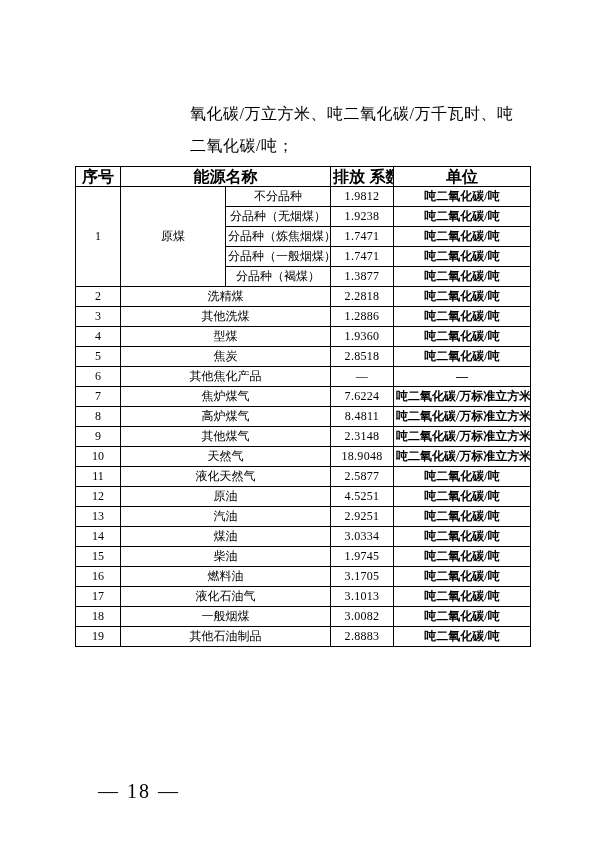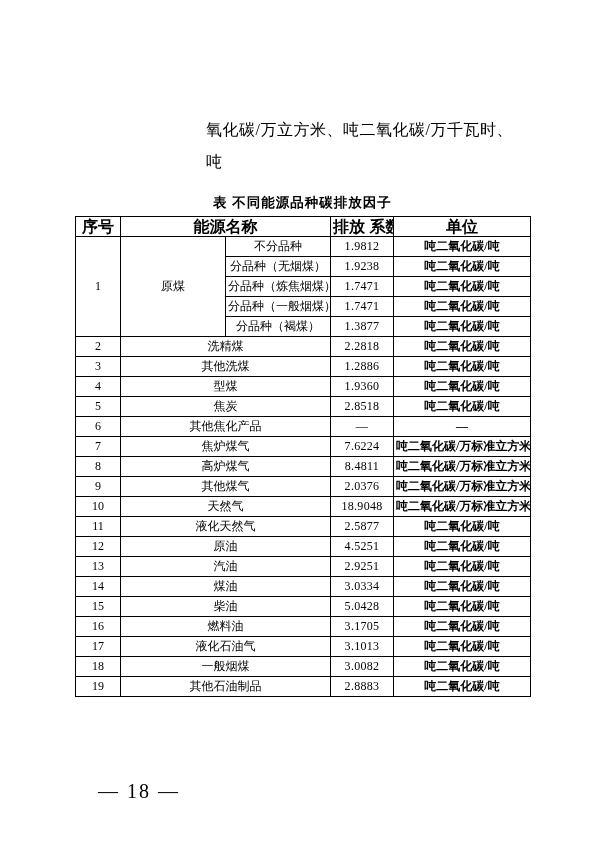--- a/index.html
+++ b/index.html
@@ -5,21 +5,21 @@
   * { box-sizing: border-box; }
   html, body { margin: 0; padding: 0; }
   body {
     width: 600px; height: 848px;
     background: #ffffff; color: #000;
     font-family: "Liberation Serif", "DejaVu Serif", serif;
     position: relative; overflow: hidden;
   }
   .content { position: absolute; left: 75px; top: 0; width: 455px; }
   .text-block { padding-top: 98px; }
-  .text-block p { margin: 16px; font-size: 16px; line-height: 32px; letter-spacing: 0.5px; }
+  .text-block p { margin: 0; font-size: 16px; line-height: 32px; letter-spacing: 0.5px; }
   .indent { padding-left: 115px; }
   .var-line { padding-left: 38px; }
   .var-i { font-style: italic; }
   .var-dash { display: inline-block; margin-left: 36px; margin-right: 16px; }
   .section { padding-left: 35px; }
   .caption {
     margin-top: 6px; text-align: center;
     font-size: 13.5px; font-weight: bold; letter-spacing: 1px;
     font-family: "Liberation Sans", "DejaVu Sans", sans-serif;
   }
@@ -46,23 +46,23 @@
     font-size: 20px; letter-spacing: 2px;
   }
 </style>
 </head>
 <body>
 
 <div class="content">
 
   <div class="text-block">
     <p class="indent">氧化碳/万立方米、吨二氧化碳/万千瓦时、吨</p>
+    <p class="indent">二氧化碳/吨；</p>
   </div>
 
-  <div class="caption">表 不同能源品种碳排放因子</div>
 
   <table class="factors">
     <colgroup>
       <col style="width:45px">
         <col style="width:105px">
         <col style="width:105px">
         <col style="width:63px">
         <col style="width:137px">
     </colgroup>
     <thead>
@@ -141,21 +141,21 @@
       </tr>
       <tr>
         <td>8</td>
         <td colspan="2">高炉煤气</td>
         <td class="c-factor">8.4811</td>
         <td class="c-unit">吨二氧化碳/万标准立方米</td>
       </tr>
       <tr>
         <td>9</td>
         <td colspan="2">其他煤气</td>
-        <td class="c-factor">2.0376</td>
+        <td class="c-factor">2.3148</td>
         <td class="c-unit">吨二氧化碳/万标准立方米</td>
       </tr>
       <tr>
         <td>10</td>
         <td colspan="2">天然气</td>
         <td class="c-factor">18.9048</td>
         <td class="c-unit">吨二氧化碳/万标准立方米</td>
       </tr>
       <tr>
         <td>11</td>
@@ -177,21 +177,21 @@
       </tr>
       <tr>
         <td>14</td>
         <td colspan="2">煤油</td>
         <td class="c-factor">3.0334</td>
         <td class="c-unit">吨二氧化碳/吨</td>
       </tr>
       <tr>
         <td>15</td>
         <td colspan="2">柴油</td>
-        <td class="c-factor">5.0428</td>
+        <td class="c-factor">1.9745</td>
         <td class="c-unit">吨二氧化碳/吨</td>
       </tr>
       <tr>
         <td>16</td>
         <td colspan="2">燃料油</td>
         <td class="c-factor">3.1705</td>
         <td class="c-unit">吨二氧化碳/吨</td>
       </tr>
       <tr>
         <td>17</td>

